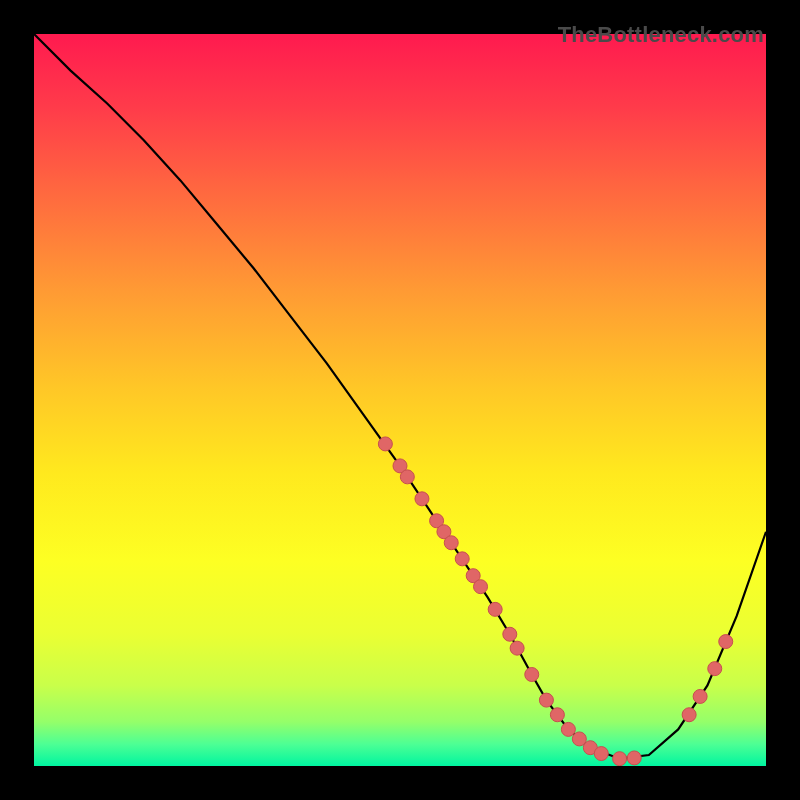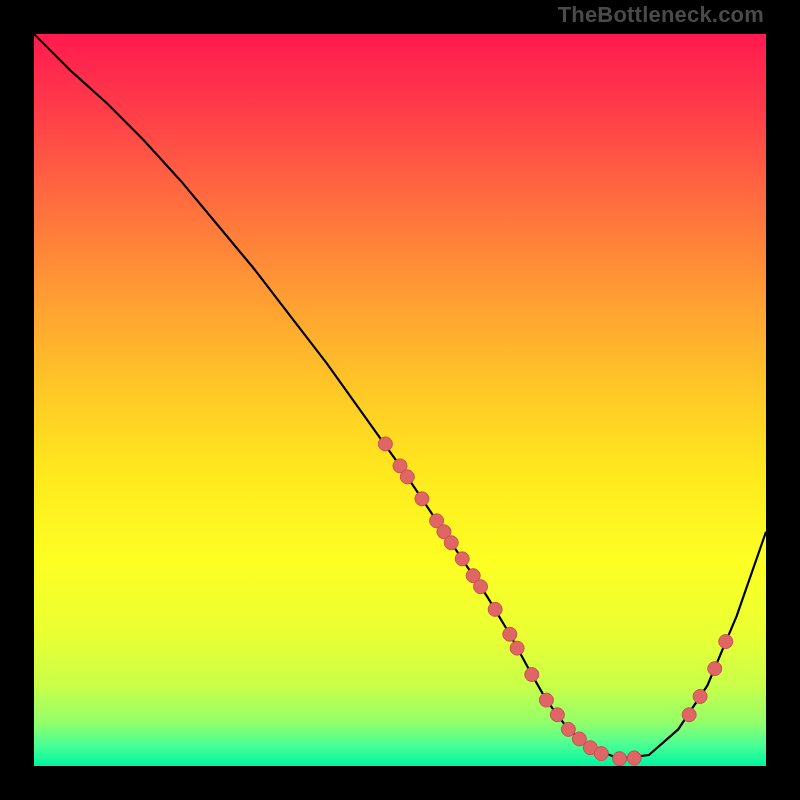--- a/index.html
+++ b/index.html
@@ -34,21 +34,21 @@
   }
   .plot {
     position: absolute;
     left: 0;
     top: 0;
     width: 732px;
     height: 732px;
   }
   .attribution {
     position: absolute;
-    top: 2px;
+    top: 22px;
     right: 36px;
     color: #4a4a4a;
     font-size: 22px;
     font-weight: 600;
     letter-spacing: 0.2px;
     user-select: none;
   }
 </style>
 </head>
 <body>

